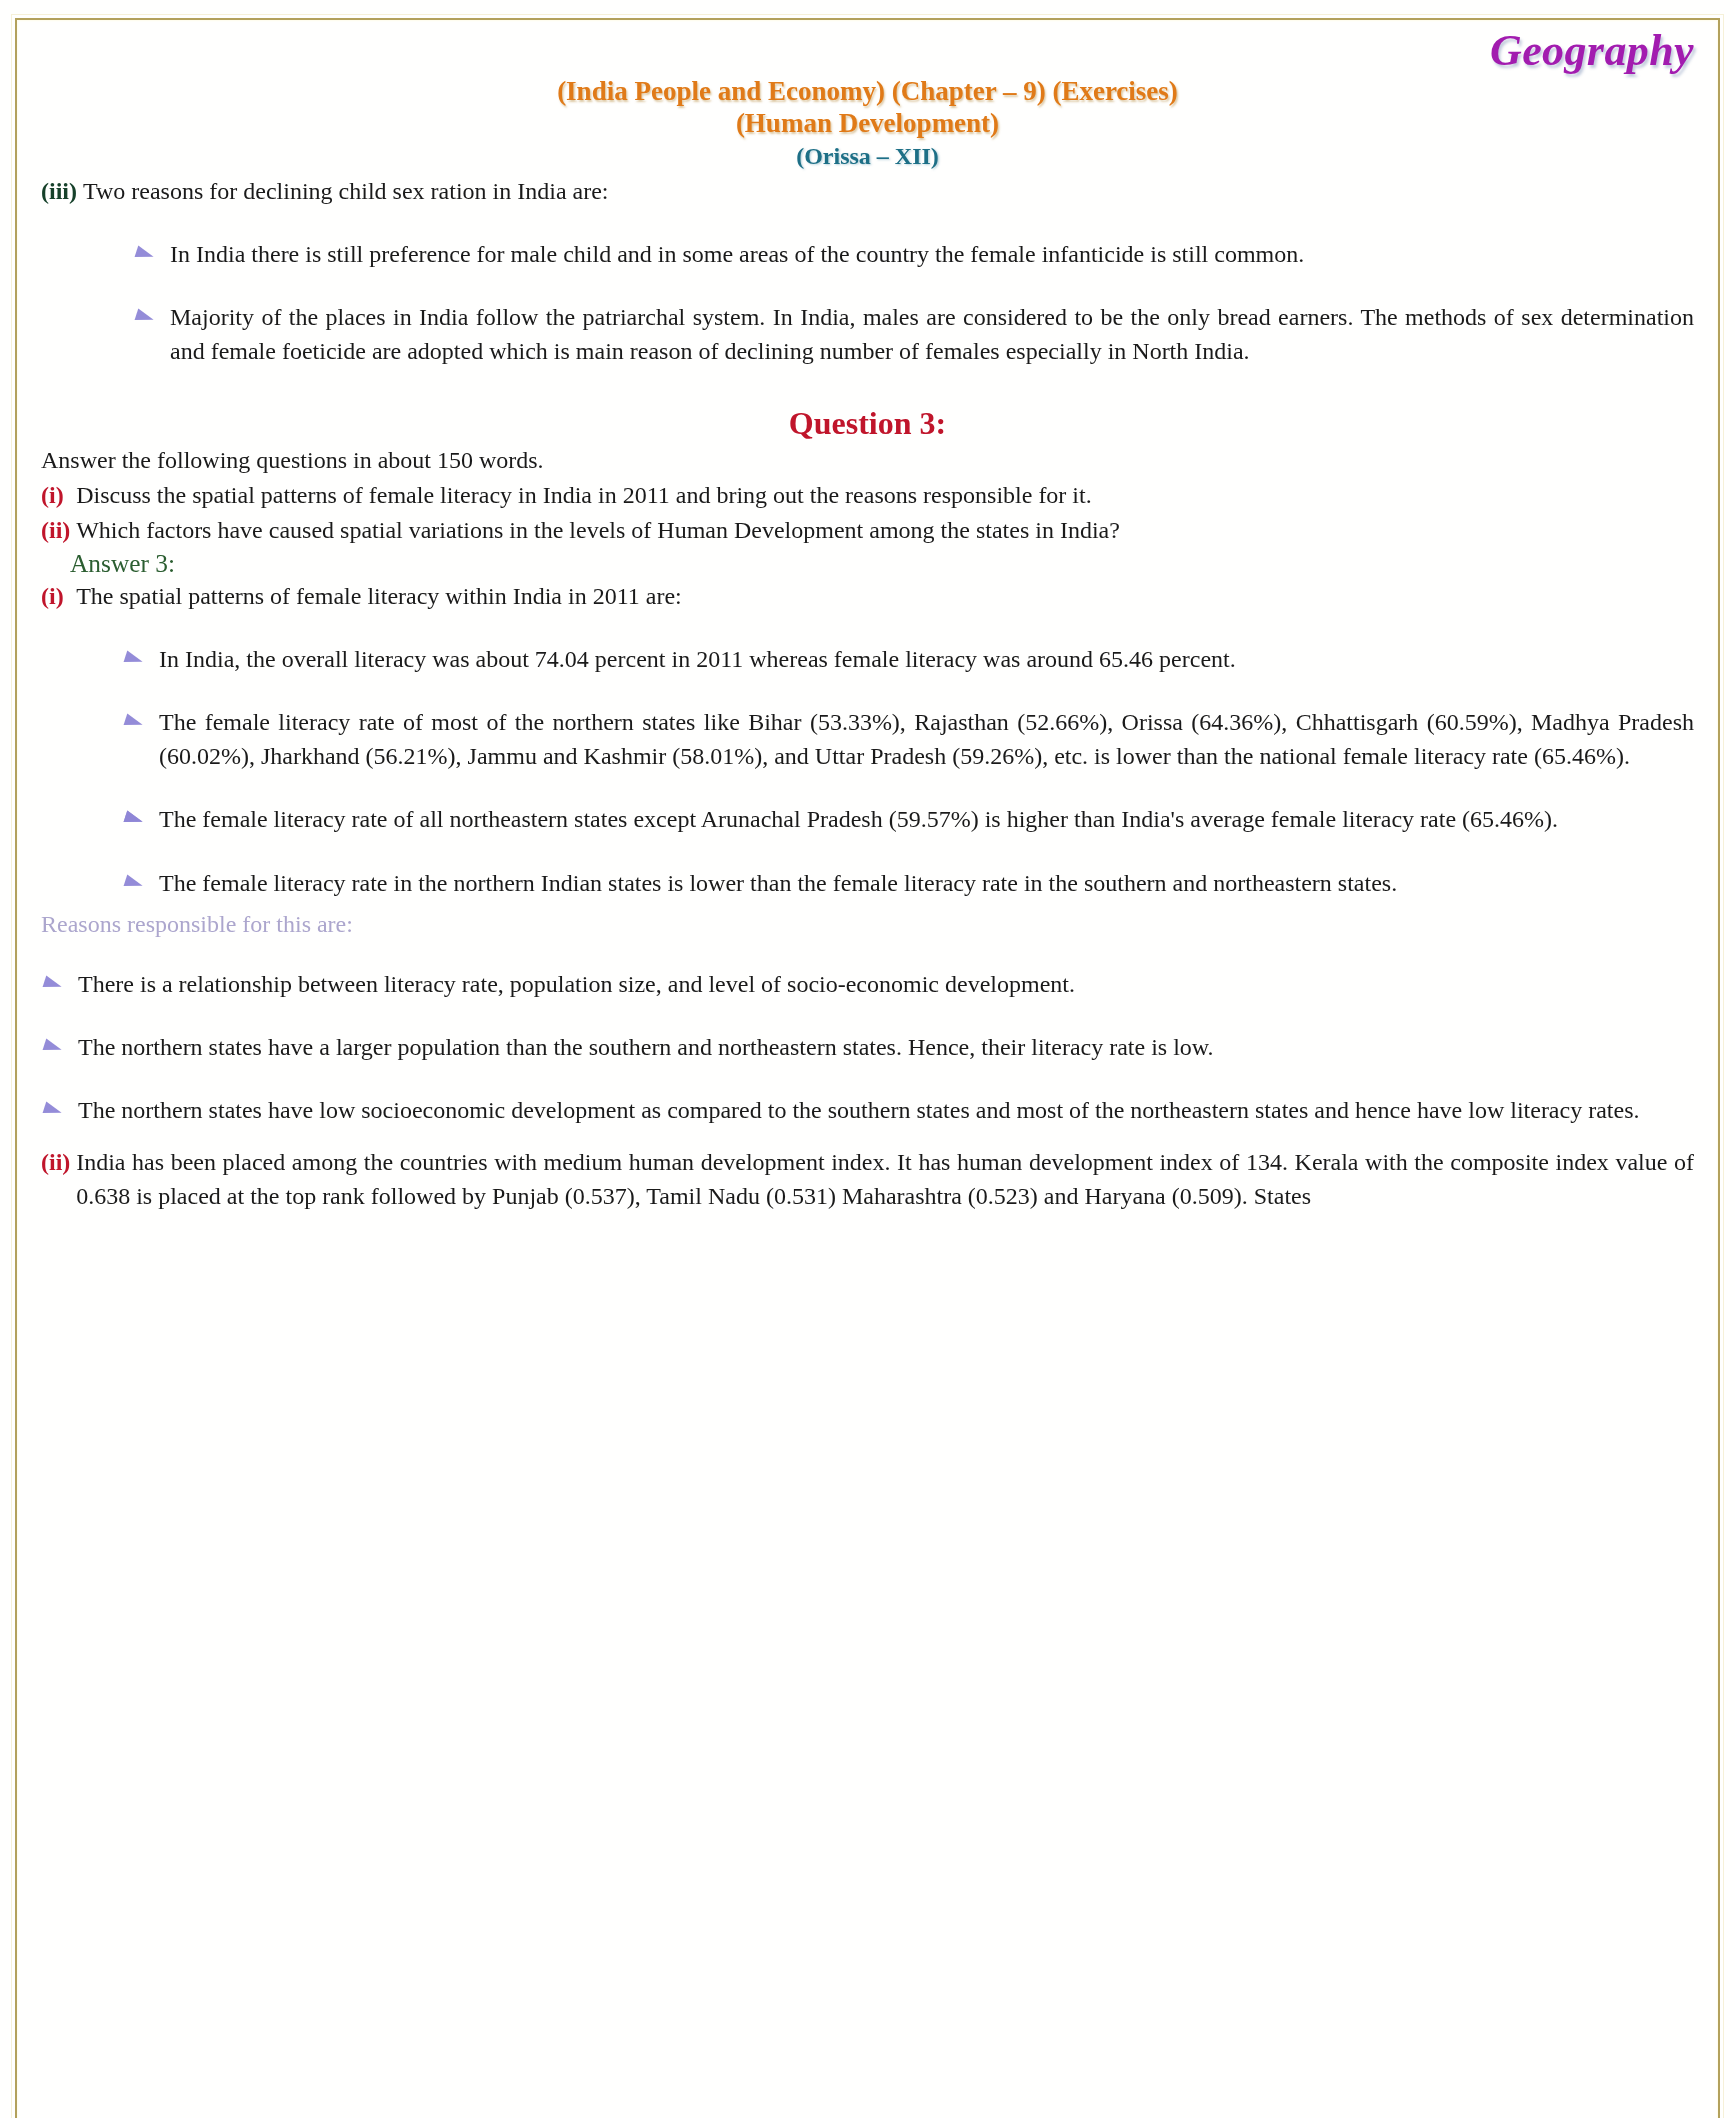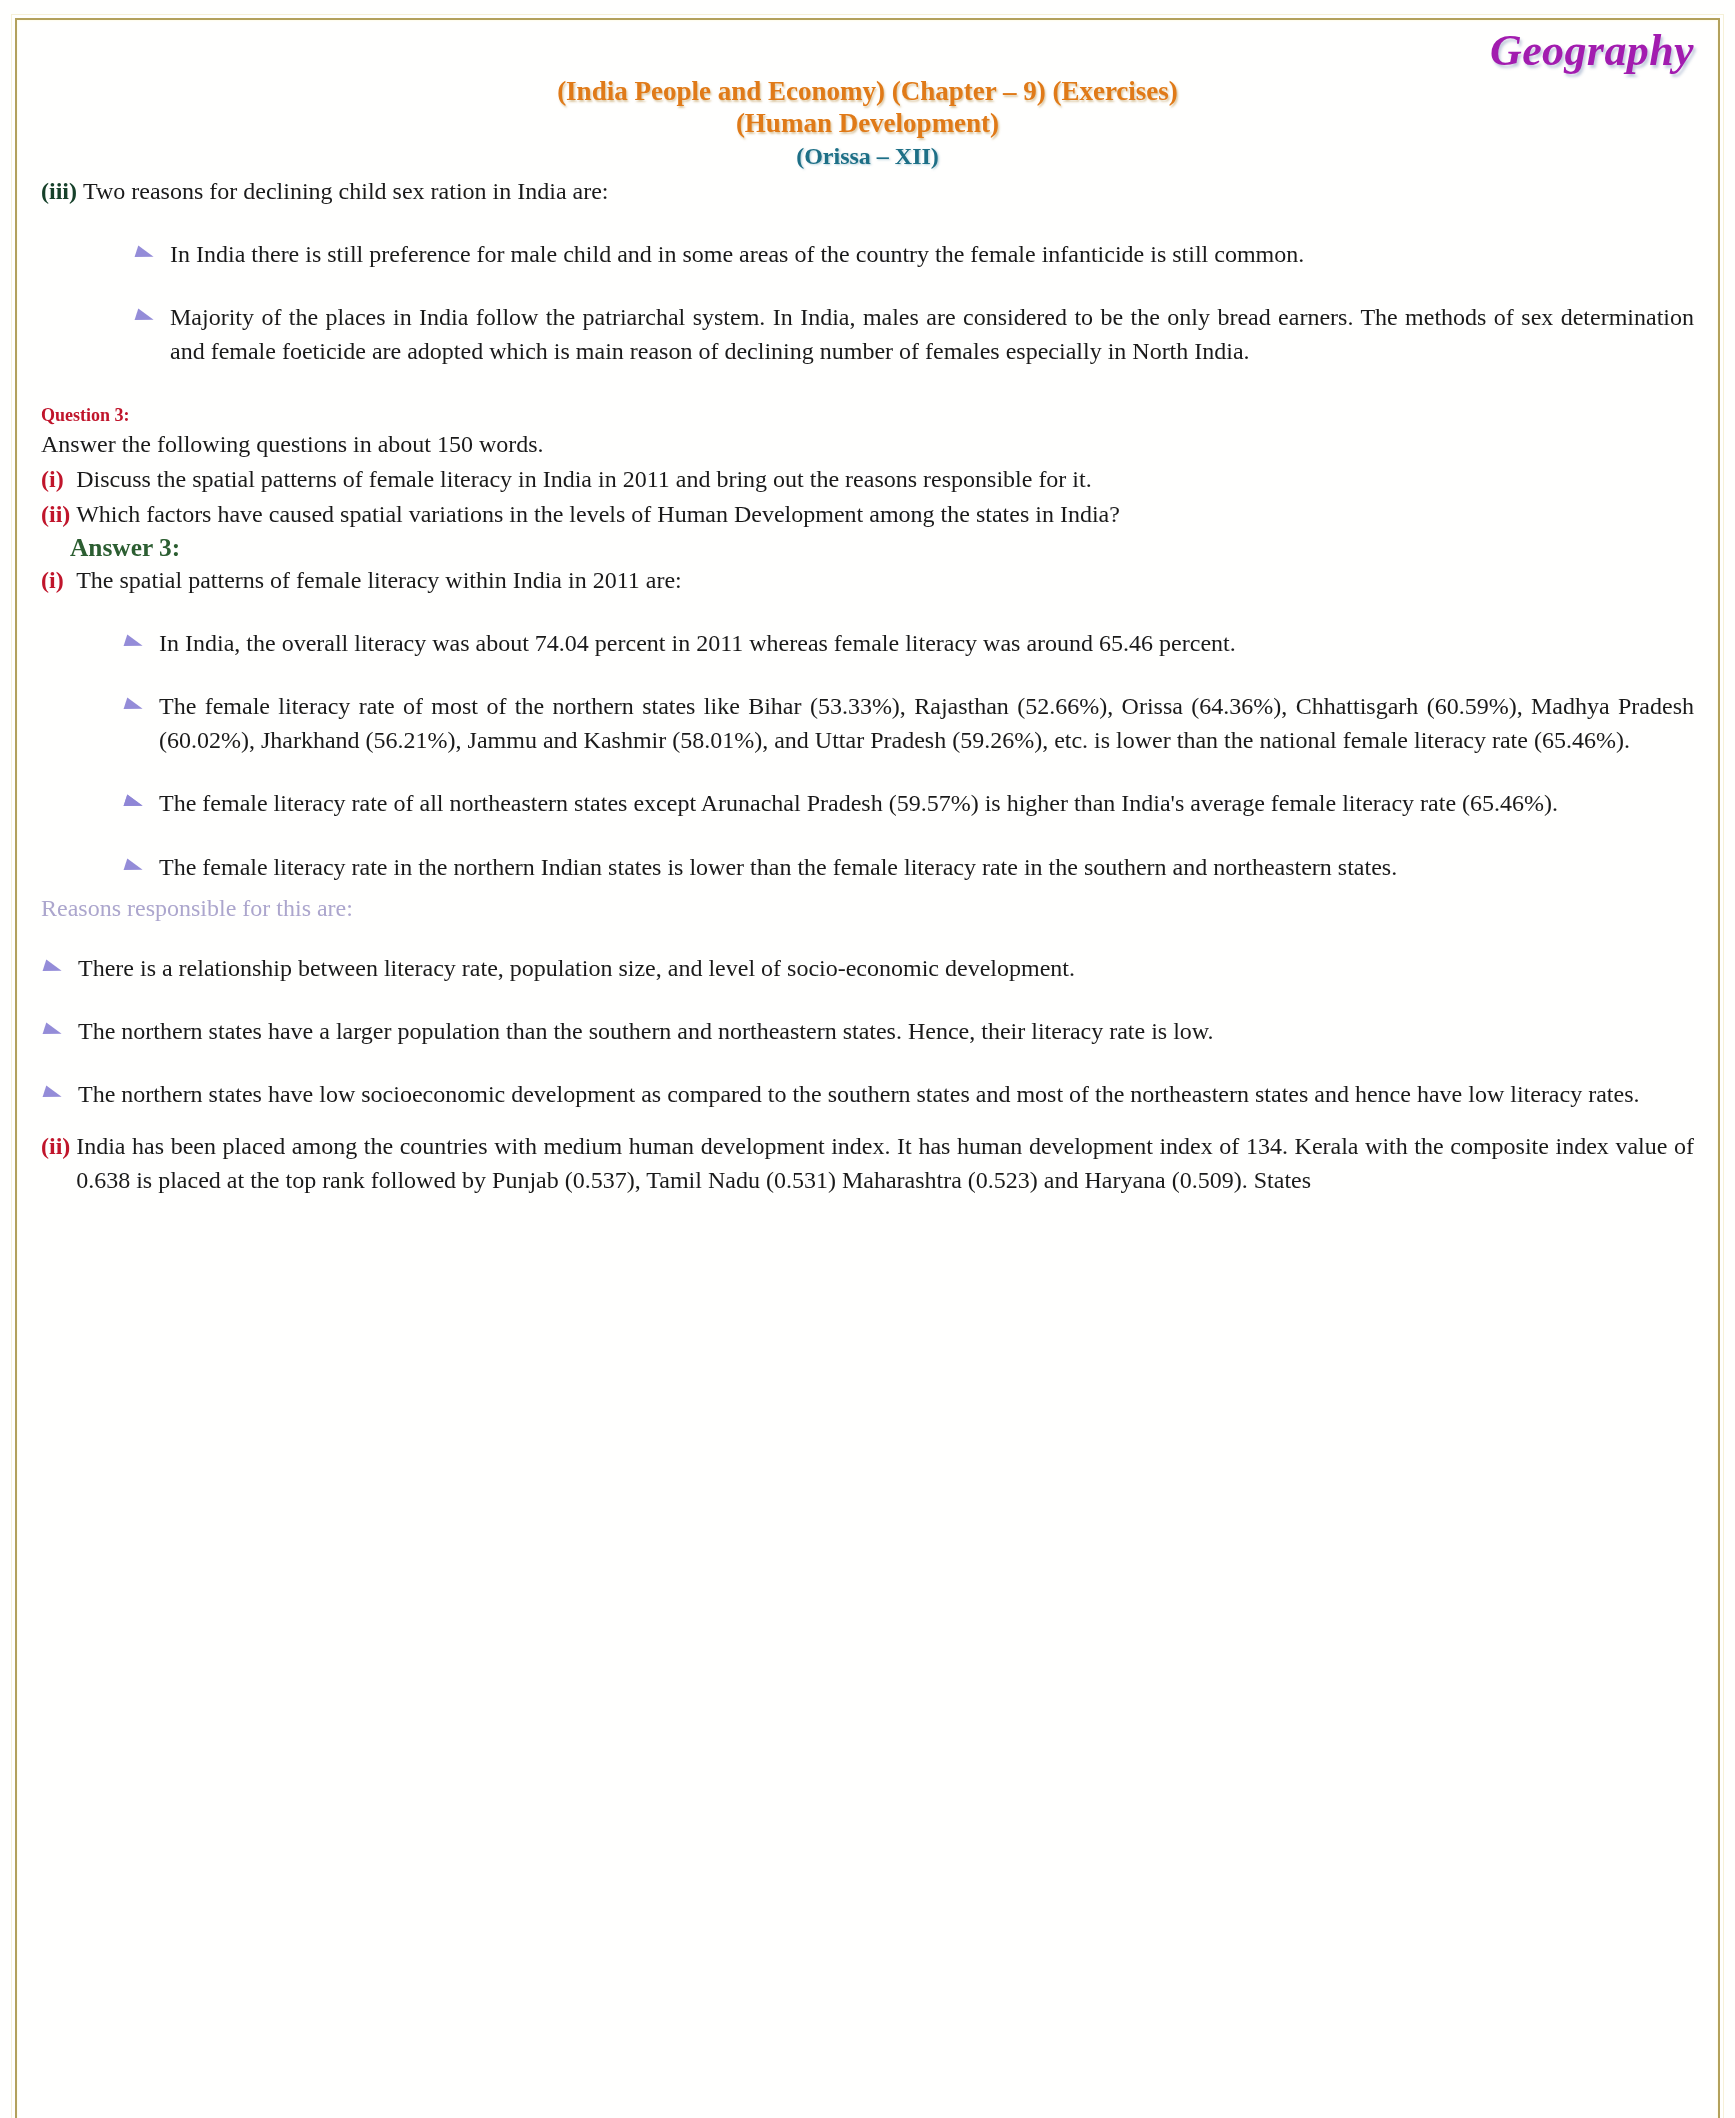--- a/index.html
+++ b/index.html
@@ -139,26 +139,27 @@
   }
   ul.arrow-list.indent-0 {
     margin-left: 0;
   }
 
   .section-gap { height: 30.5px; }
   .section-gap-sm { height: 14.4px; }
 
   .q-heading {
     font-weight: bold;
-    font-size: 18px;
+    font-size: 32px;
     color: #c0152b;
     margin-top: 4.2px;
+    text-align: center;
   }
   .a-heading {
-    font-weight: bold;
+    font-weight: normal;
     font-size: 25.4px;
     color: #2c5e31;
     margin-left: 29px;
     margin-top: 2.5px;
   }
   .plain-line {
     font-size: 24px;
     line-height: 1.42;
     color: #1a1a1a;
     margin-top: 0.8px;

